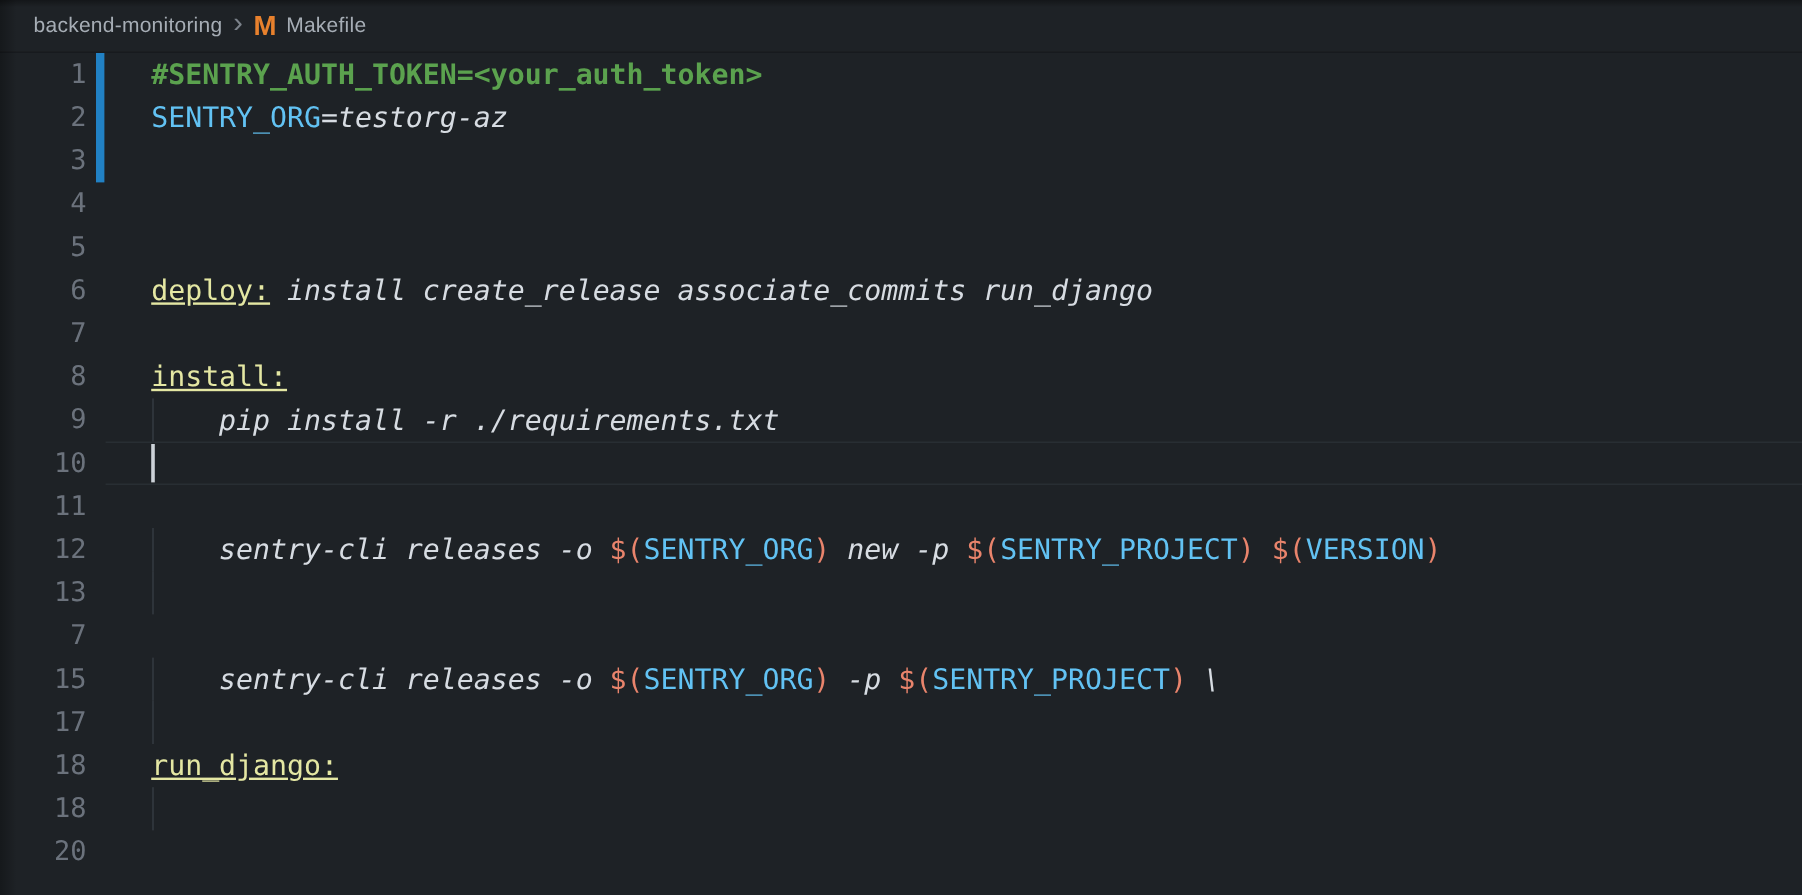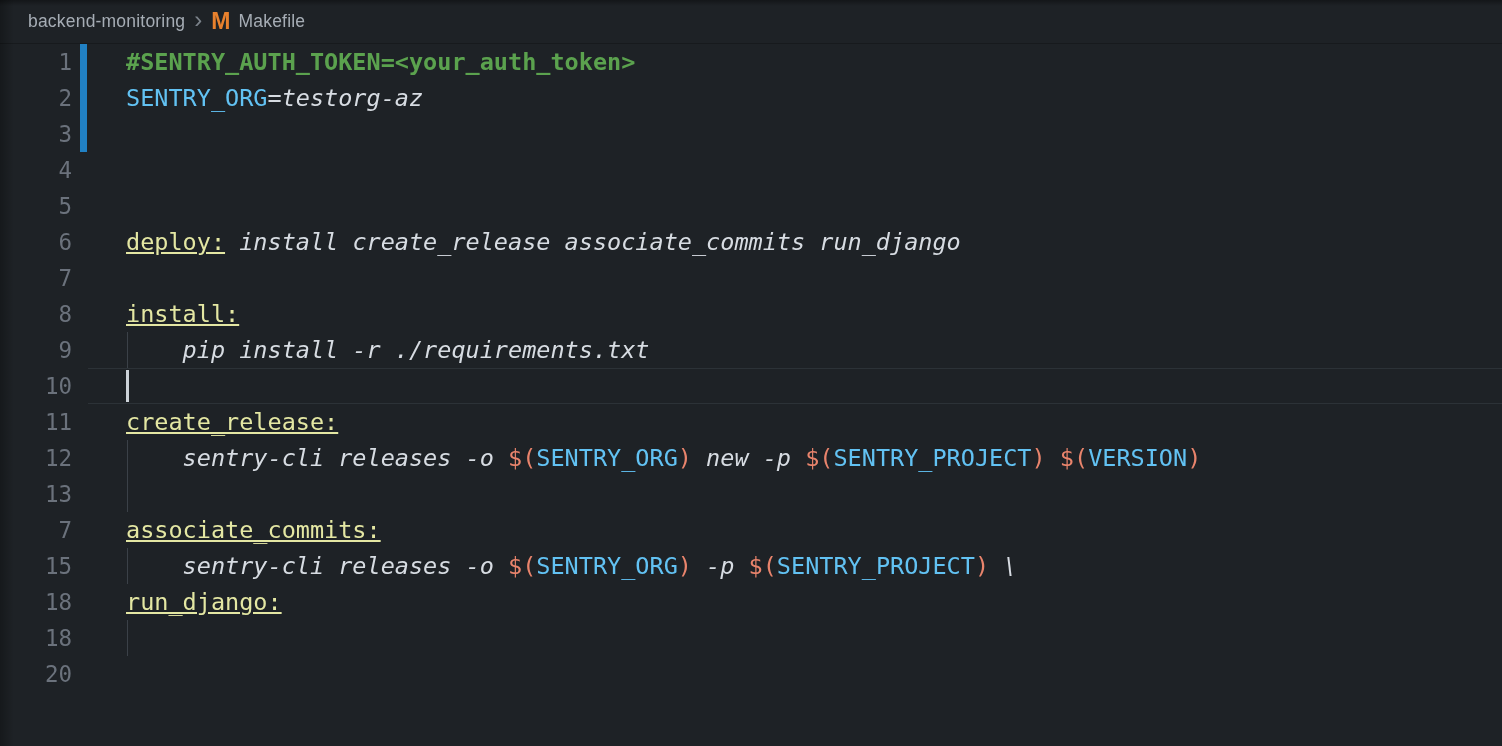--- a/index.html
+++ b/index.html
@@ -68,25 +68,26 @@
       <div class="line"><span class="ln">1</span><span class="code"><span class="t-g">#SENTRY_AUTH_TOKEN=&lt;your_auth_token&gt;</span></span></div>
       <div class="line"><span class="ln">2</span><span class="code"><span class="t-b">SENTRY_ORG</span><span class="t-d">=testorg-az</span></span></div>
       <div class="line"><span class="ln">3</span></div>
       <div class="line"><span class="ln">4</span></div>
       <div class="line"><span class="ln">5</span><span class="code"></span></div>
       <div class="line"><span class="ln">6</span><span class="code"><span class="t-y">deploy:</span><span class="t-d"> install create_release associate_commits run_django</span></span></div>
       <div class="line"><span class="ln">7</span><span class="code"></span></div>
       <div class="line"><span class="ln">8</span><span class="code"><span class="t-y">install:</span></span></div>
       <div class="line"><span class="ln">9</span><span class="guide" style="left: 126.5px;"></span><span class="code"><span class="t-d">    pip install -r ./requirements.txt</span></span></div>
       <div class="line current"><span class="ln">10</span><span class="code"></span><span class="cursor"></span></div>
-      <div class="line"><span class="ln">11</span><span class="code"><span class="t-y">create_release:</span></span></div>
+      <div class="line"><span class="ln">11</span></div>
       <div class="line"><span class="ln">12</span><span class="guide" style="left: 126.5px;"></span><span class="code"><span class="t-d">    sentry-cli releases -o </span><span class="t-o">$(</span><span class="t-b">SENTRY_ORG</span><span class="t-o">)</span><span class="t-d"> new -p </span><span class="t-o">$(</span><span class="t-b">SENTRY_PROJECT</span><span class="t-o">)</span><span class="t-d"> </span><span class="t-o">$(</span><span class="t-b">VERSION</span><span class="t-o">)</span></span></div>
       <div class="line"><span class="ln">13</span><span class="guide" style="left: 126.5px;"></span><span class="code"></span></div>
-      <div class="line"><span class="ln">7</span><span class="code"><span class="t-y">associate_commits:</span></span></div>
+      <div class="line"><span class="ln">7</span></div>
       <div class="line"><span class="ln">15</span><span class="guide" style="left: 126.5px;"></span><span class="code"><span class="t-d">    sentry-cli releases -o </span><span class="t-o">$(</span><span class="t-b">SENTRY_ORG</span><span class="t-o">)</span><span class="t-d"> -p </span><span class="t-o">$(</span><span class="t-b">SENTRY_PROJECT</span><span class="t-o">)</span><span class="t-d"> \</span></span></div>
+      <div class="line"><span class="ln">17</span><span class="guide" style="left: 126.5px;"></span><span class="code"></span></div>
       <div class="line"><span class="ln">18</span><span class="code"><span class="t-y">run_django:</span></span></div>
       <div class="line"><span class="ln">18</span><span class="guide" style="left: 126.5px;"></span></div>
       <div class="line"><span class="ln">20</span><span class="code"></span></div>
     </div>
 </div>
 
 <div class="left-shade"></div>
 <div class="top-shade"></div>
 
 </body></html>

